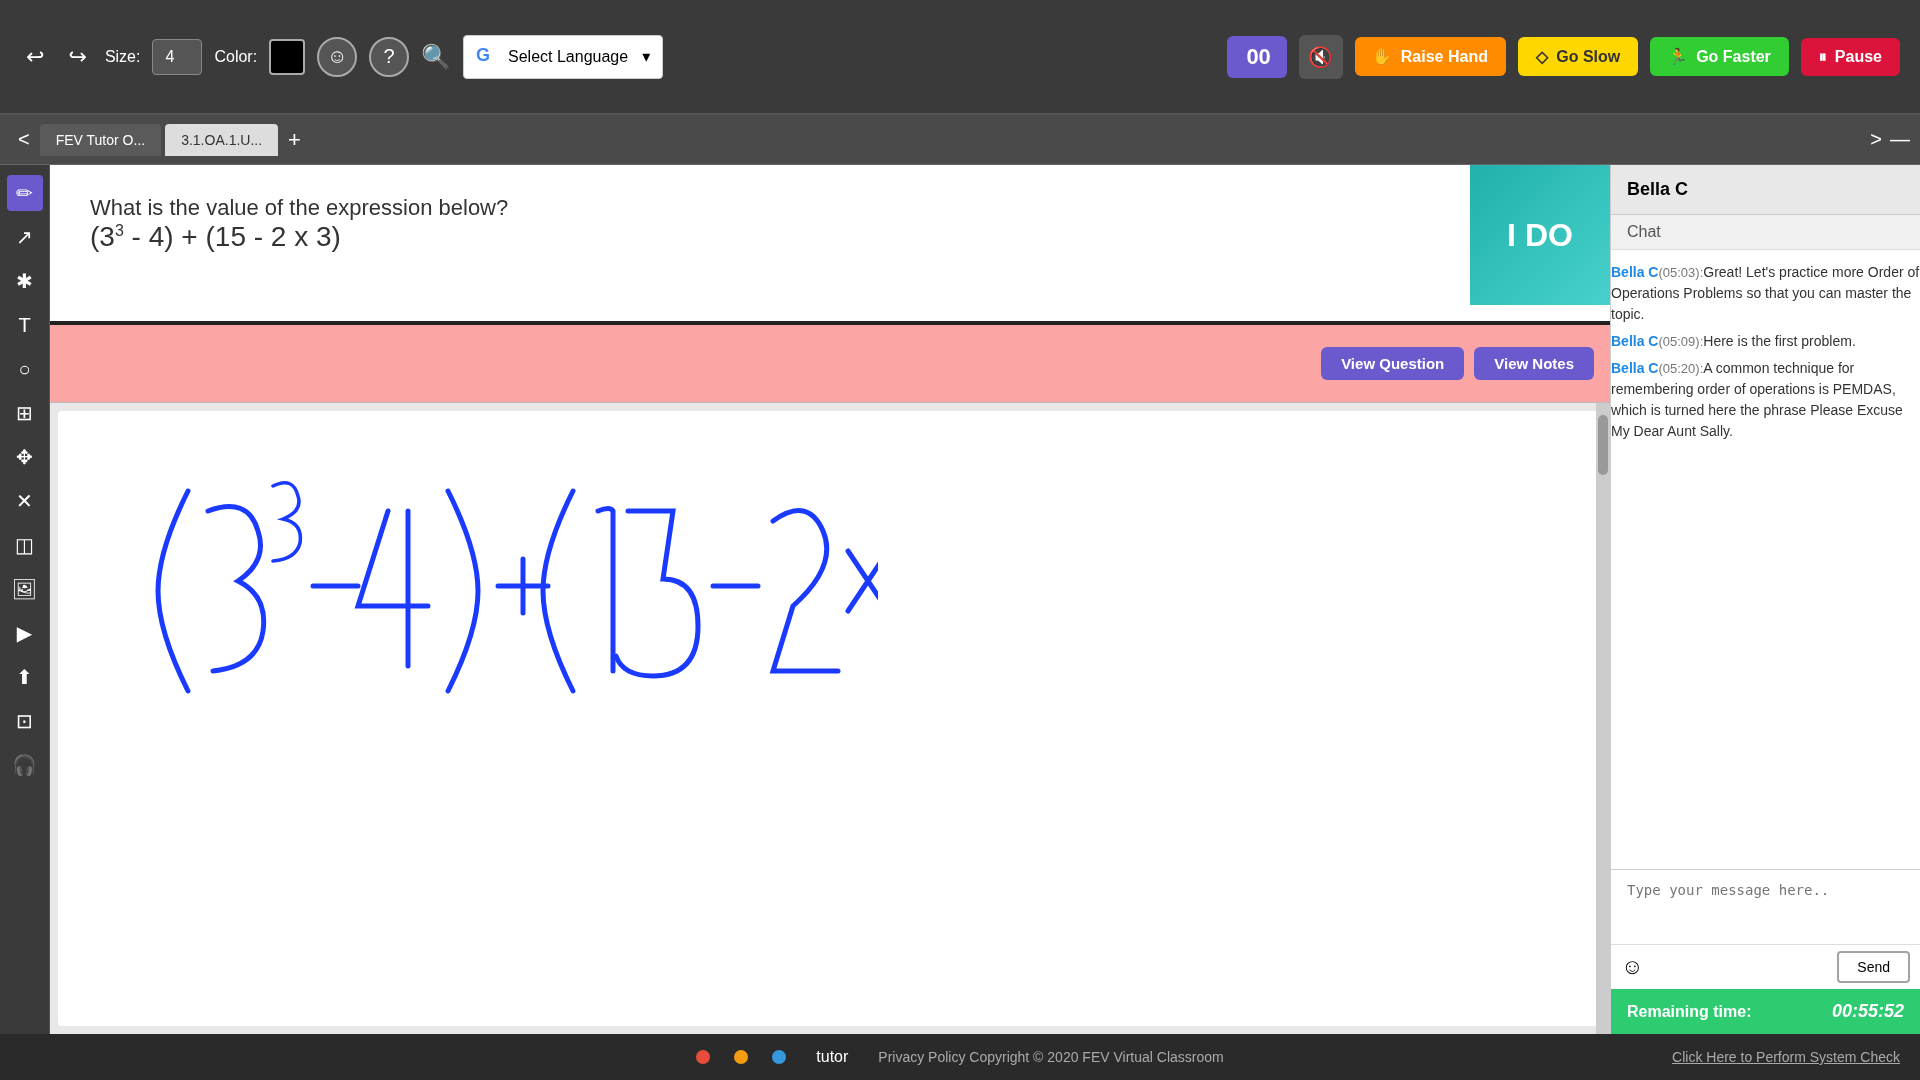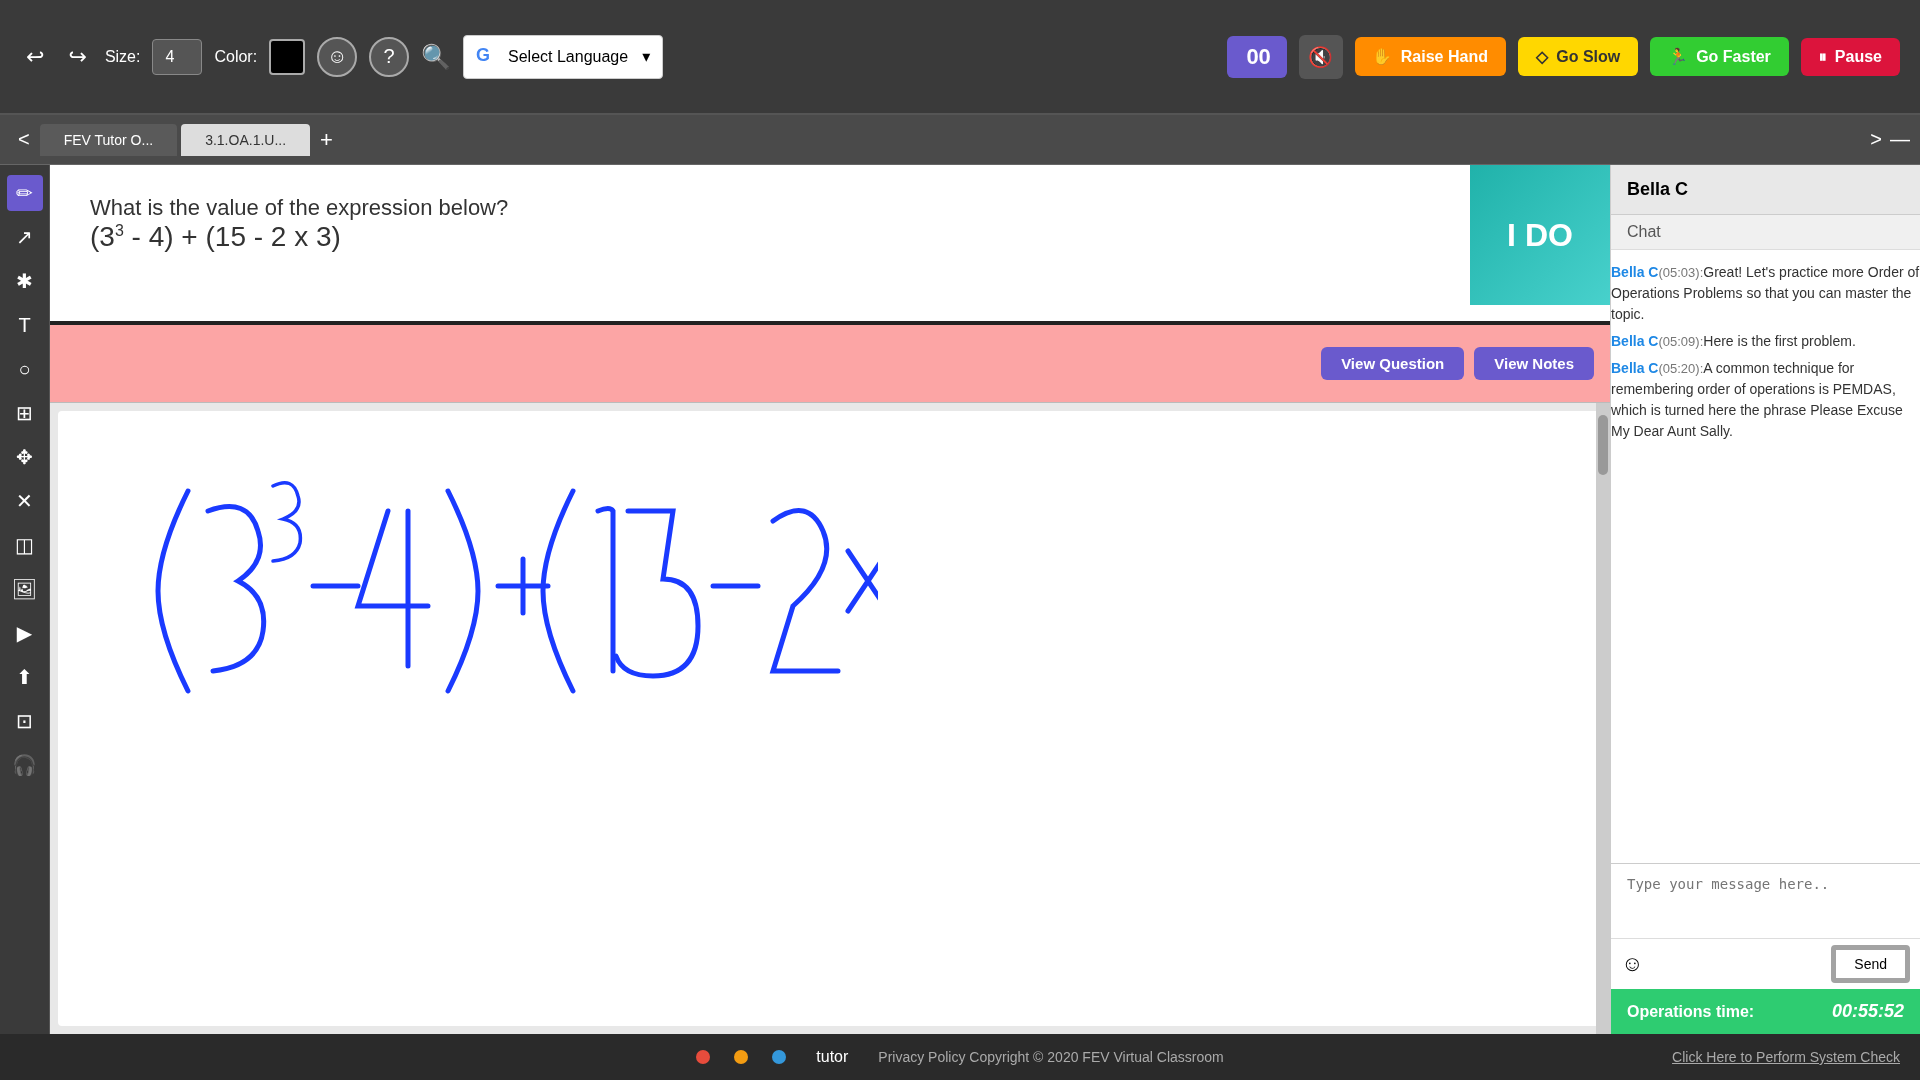--- a/index.html
+++ b/index.html
@@ -145,21 +145,21 @@
       align-items: center;
       padding: 0 10px;
       border-bottom: 1px solid #666;
     }
     .tab-prev, .tab-next {
       background: none; border: none; color: white; font-size: 20px; cursor: pointer; padding: 4px 8px;
     }
     .tab {
       background: #5a5a5a;
       color: white;
-      padding: 8px 24px;
+      padding: 8px 16px;
       border-radius: 4px 4px 0 0;
       font-size: 14px;
       cursor: pointer;
       margin: 0 2px;
       max-width: 160px;
       overflow: hidden;
       text-overflow: ellipsis;
       white-space: nowrap;
     }
     .tab.active { background: #ddd; color: #333; }
@@ -344,21 +344,21 @@
       align-items: center;
       padding: 6px 10px;
       border-top: 1px solid #ddd;
     }
     .emoji-picker-btn {
       background: none; border: none; font-size: 22px; cursor: pointer;
     }
     .chat-send-btn {
       margin-left: auto;
       background: white;
-      border: 5px solid #a3a3a3;
+      border: 2px solid #a3a3a3;
       padding: 6px 18px;
       border-radius: 4px;
       font-size: 14px;
       cursor: pointer;
     }
     #timer-bar {
       background: #2ecc71;
       padding: 12px 16px;
       display: flex;
       align-items: center;
@@ -543,21 +543,21 @@
         <div class="chat-msg"><span class="chat-user">Bella C</span><span class="chat-time">(05:20):</span><span class="chat-text">A common technique for remembering order of operations is PEMDAS, which is turned here the phrase Please Excuse My Dear Aunt Sally.</span></div>
       </div>
     <div id="message-input-area">
       <textarea id="message-input" placeholder="Type your message here.." style=""></textarea>
       <div id="chat-input-bar">
         <button class="emoji-picker-btn">☺</button>
         <button class="chat-send-btn">Send</button>
       </div>
     </div>
     <div id="timer-bar">
-      <span>Operations time:</span>
+      <span>Remaining time:</span>
       <span id="timer-value">00:55:52</span>
     </div>
   </div>
 </div>
 
 <div id="footer">
   <div id="footer-logo">
     <div class="footer-dot dot-red"></div>
     <div class="footer-dot dot-yellow"></div>
     <div class="footer-dot dot-blue"></div>

